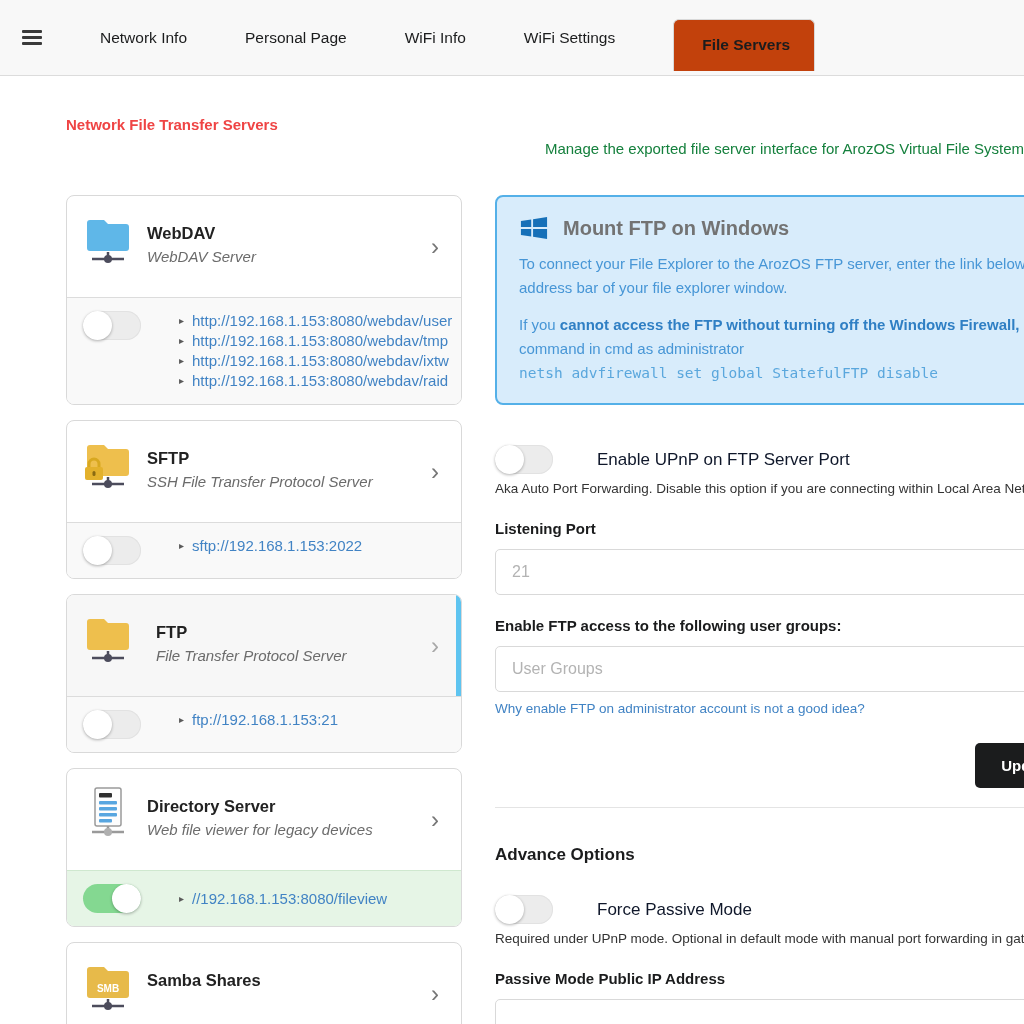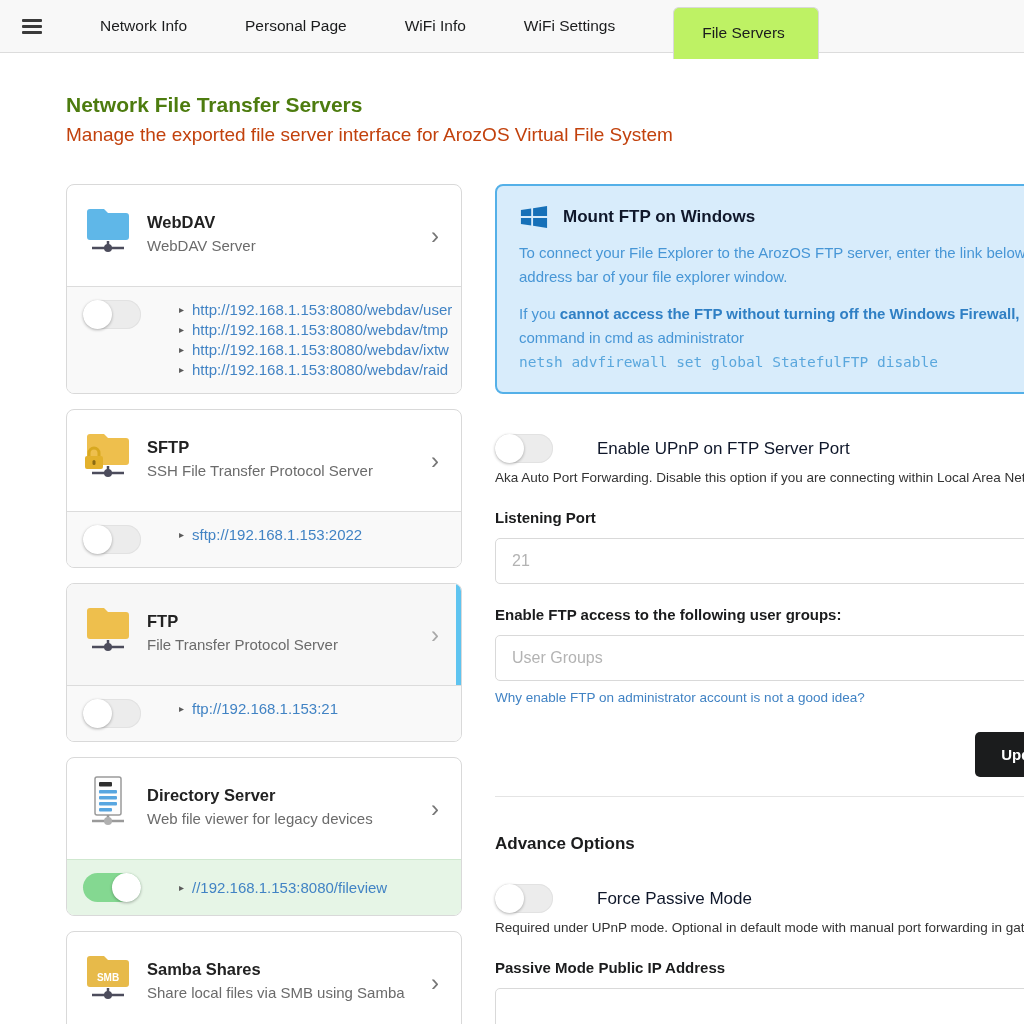--- a/index.html
+++ b/index.html
@@ -1,48 +1,48 @@
 <!DOCTYPE html>
 <html><head>
 <meta charset="utf-8">
 <style>
   * { margin:0; padding:0; box-sizing:border-box; }
   html,body { width:1024px; height:1024px; overflow:hidden; background:#fff;
     font-family:"Liberation Sans", sans-serif; color:#2b2b2b; }
 
   
-  .nav { height:53px; background:#f8f8f8; border-bottom:1px solid #dcdcdc;
+  .nav { height:76px; background:#f8f8f8; border-bottom:1px solid #dcdcdc;
     display:flex; align-items:center; position:relative; }
   .hamburger { width:20px; margin:0 0 0 22px; cursor:pointer; }
   .hamburger span { display:block; height:3px; background:#3a3a3a; margin:3px 0; border-radius:1px; }
   .nav-tab { font-size:15.5px; color:#1b1c1d; margin-left:58px; cursor:pointer; white-space:nowrap; }
-  .nav-tab.active { background:#bef264; border:1px solid #d9d9d9; border-bottom:none;
-    border-radius:6px 6px 0 0; font-weight:normal; padding:16px 33px 17px 28px;
+  .nav-tab.active { background:#c2410c; border:1px solid #d9d9d9; border-bottom:none;
+    border-radius:6px 6px 0 0; font-weight:bold; padding:16px 24px 17px 28px;
     margin-top:12px; position:relative; top:1px; z-index:2; }
 
   
   .page-header { margin:40px 0 0 66px; }
-  .page-title { font-size:21px; font-weight:bold; color:#4d7c0f; }
-  .page-sub { font-size:19px; color:#c2410c; margin-top:7px; }
+  .page-title { font-size:15px; font-weight:bold; color:#ef4444; }
+  .page-sub { font-size:15px; color:#15803d; margin-top:7px;text-align:right; }
 
   
   .main { display:flex; margin-top:38px; align-items:stretch; }
   .left-col { width:396px; margin-left:66px; flex-shrink:0; }
   .v-divider { width:1px; background:#e2e2e2; margin-left:16px; }
   .right-col { width:600px; padding-left:17px; flex-shrink:0; }
 
   
   .card { border:1px solid #d9d9d9; border-radius:8px; background:#fff;
     margin-bottom:15px; overflow:hidden; }
   .card-top { height:101px; padding:13px 16px; display:flex; align-items:flex-start; position:relative; }
-  .card.selected .card-top { background:#f7f7f7; box-shadow:inset -5px 0 0 #5ec4f0; }
+  .card.selected .card-top { background:#f7f7f7; box-shadow:inset -5px 0 0 #5ec4f0;gap:9px; }
   .srv-icon { width:50px; height:56px; flex-shrink:0; margin-top:2px; }
   .card-text { margin-left:14px; padding-top:6px;margin-top:9px; }
   .card-title { font-size:16.5px; font-weight:bold; color:#222; }
-  .card-desc { font-size:15px; color:#6b6b6b; margin-top:5px; }
+  .card-desc { font-size:15px; color:#6b6b6b; margin-top:5px;font-style:italic; }
   .chev { margin-left:auto; align-self:center; color:#767676; font-size:24px;
     line-height:1; padding-right:6px; cursor:pointer; }
   .card.selected .chev { color:#a8a8a8; }
   .card-foot { border-top:1px solid #dcdcdc; background:#f9f9f9; display:flex;
     align-items:flex-start; padding:13px 16px; }
   .card-foot.green { background:#e6f5e6; border-top-color:#cfe8cf; }
   .links { margin-left:38px; }
   .link-row { display:flex; align-items:center; line-height:20px; }
   .tri { color:#5a5a5a; font-size:10px; margin-right:8px; }
   .link { font-size:15px; color:#4183c4; text-decoration:none; cursor:pointer; white-space:nowrap; }
@@ -53,21 +53,21 @@
   .toggle .knob { position:absolute; top:0; left:0; width:29px; height:29px;
     border-radius:50%; background:#fff; box-shadow:0 1px 3px rgba(0,0,0,.3); }
   .toggle.on { background:#84d891; box-shadow:none; }
   .toggle.on .knob { left:auto; right:0; }
 
   
   .info-box { border:2px solid #54b0e8; background:#d8ecfb; border-radius:8px;
     padding:17px 22px 18px 22px; }
   .info-head { display:flex; align-items:center; }
   .info-head .win-icon { width:30px; height:28px; margin-right:14px; }
-  .info-title { font-size:17px; font-weight:bold; color:#0f172a; }
+  .info-title { font-size:20px; font-weight:bold; color:#737373; }
   .info-line { font-size:15px; color:#4796d6; line-height:24px; white-space:nowrap; }
   .info-gap { height:13px; }
   .info-line b { color:#2f7fc4; }
   .mono-line { font-family:"DejaVu Sans Mono", monospace; font-size:14.5px;
     color:#5aa7dd; line-height:24px; white-space:nowrap; }
 
   
   .toggle-row { display:flex; align-items:center; }
   .toggle-label { font-size:17px; color:#0f172a; margin-left:44px; }
   .note { font-size:13.5px; color:#333; margin-top:7px; white-space:nowrap; }
@@ -240,21 +240,20 @@
     <div class="card">
       <div class="card-top">
         <svg class="srv-icon" viewBox="0 0 50 56">
           <path fill="#e7ba4a" d="M7 9 h14 l4 4 h18 a3 3 0 0 1 3 3 v21 a3 3 0 0 1 -3 3 H7 a3 3 0 0 1 -3 -3 V12 a3 3 0 0 1 3 -3 z"></path>
           <text x="25" y="34" font-size="10" font-weight="bold" fill="#fff" text-anchor="middle" font-family="Liberation Sans, sans-serif">SMB</text>
           <path stroke="#4c4c5c" stroke-width="2.5" fill="none" d="M25 41 v7 M9 48 h32"></path>
           <circle cx="25" cy="48" r="4" fill="#4c4c5c"></circle>
         </svg>
         <div class="card-text">
           <div class="card-title">Samba Shares</div>
-          <div class="card-desc">Share local files via SMB using Samba</div>
         </div>
         <span class="chev">›</span>
       </div>
 
     </div>
 
   </div>
 
   <div class="v-divider"></div>
 

